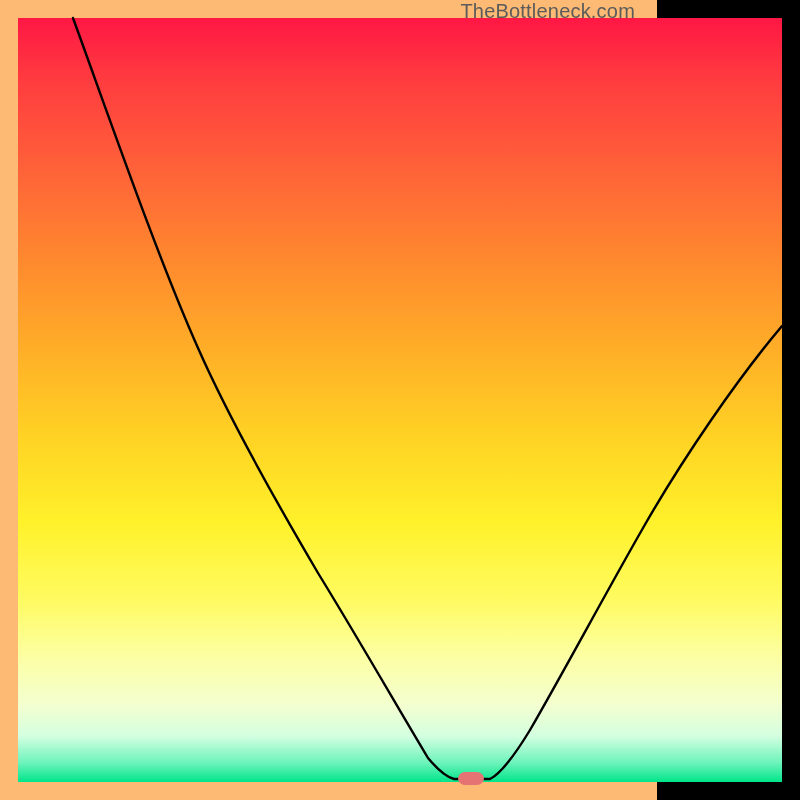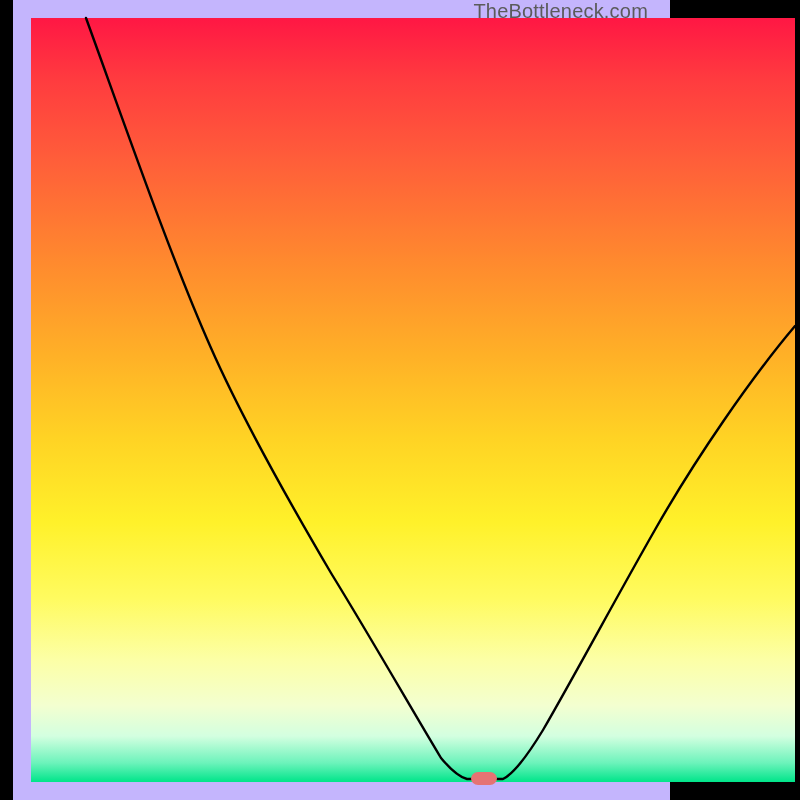--- a/index.html
+++ b/index.html
@@ -8,22 +8,21 @@
     width: 800px;
     height: 800px;
     overflow: hidden;
     background: #000;
     font-family: Arial, Helvetica, sans-serif;
   }
   .frame {
     position: relative;
     width: 657px;
     height: 800px;
-    background: #c4b5fd;
-    margin-left: 13px;
+    background: #fdba74;
   }
   .plot {
     position: absolute;
     left: 18px;
     top: 18px;
     width: 764px;
     height: 764px;
     background: linear-gradient(to bottom,
       #ff1744 0%,
       #ff3b3f 8%,

